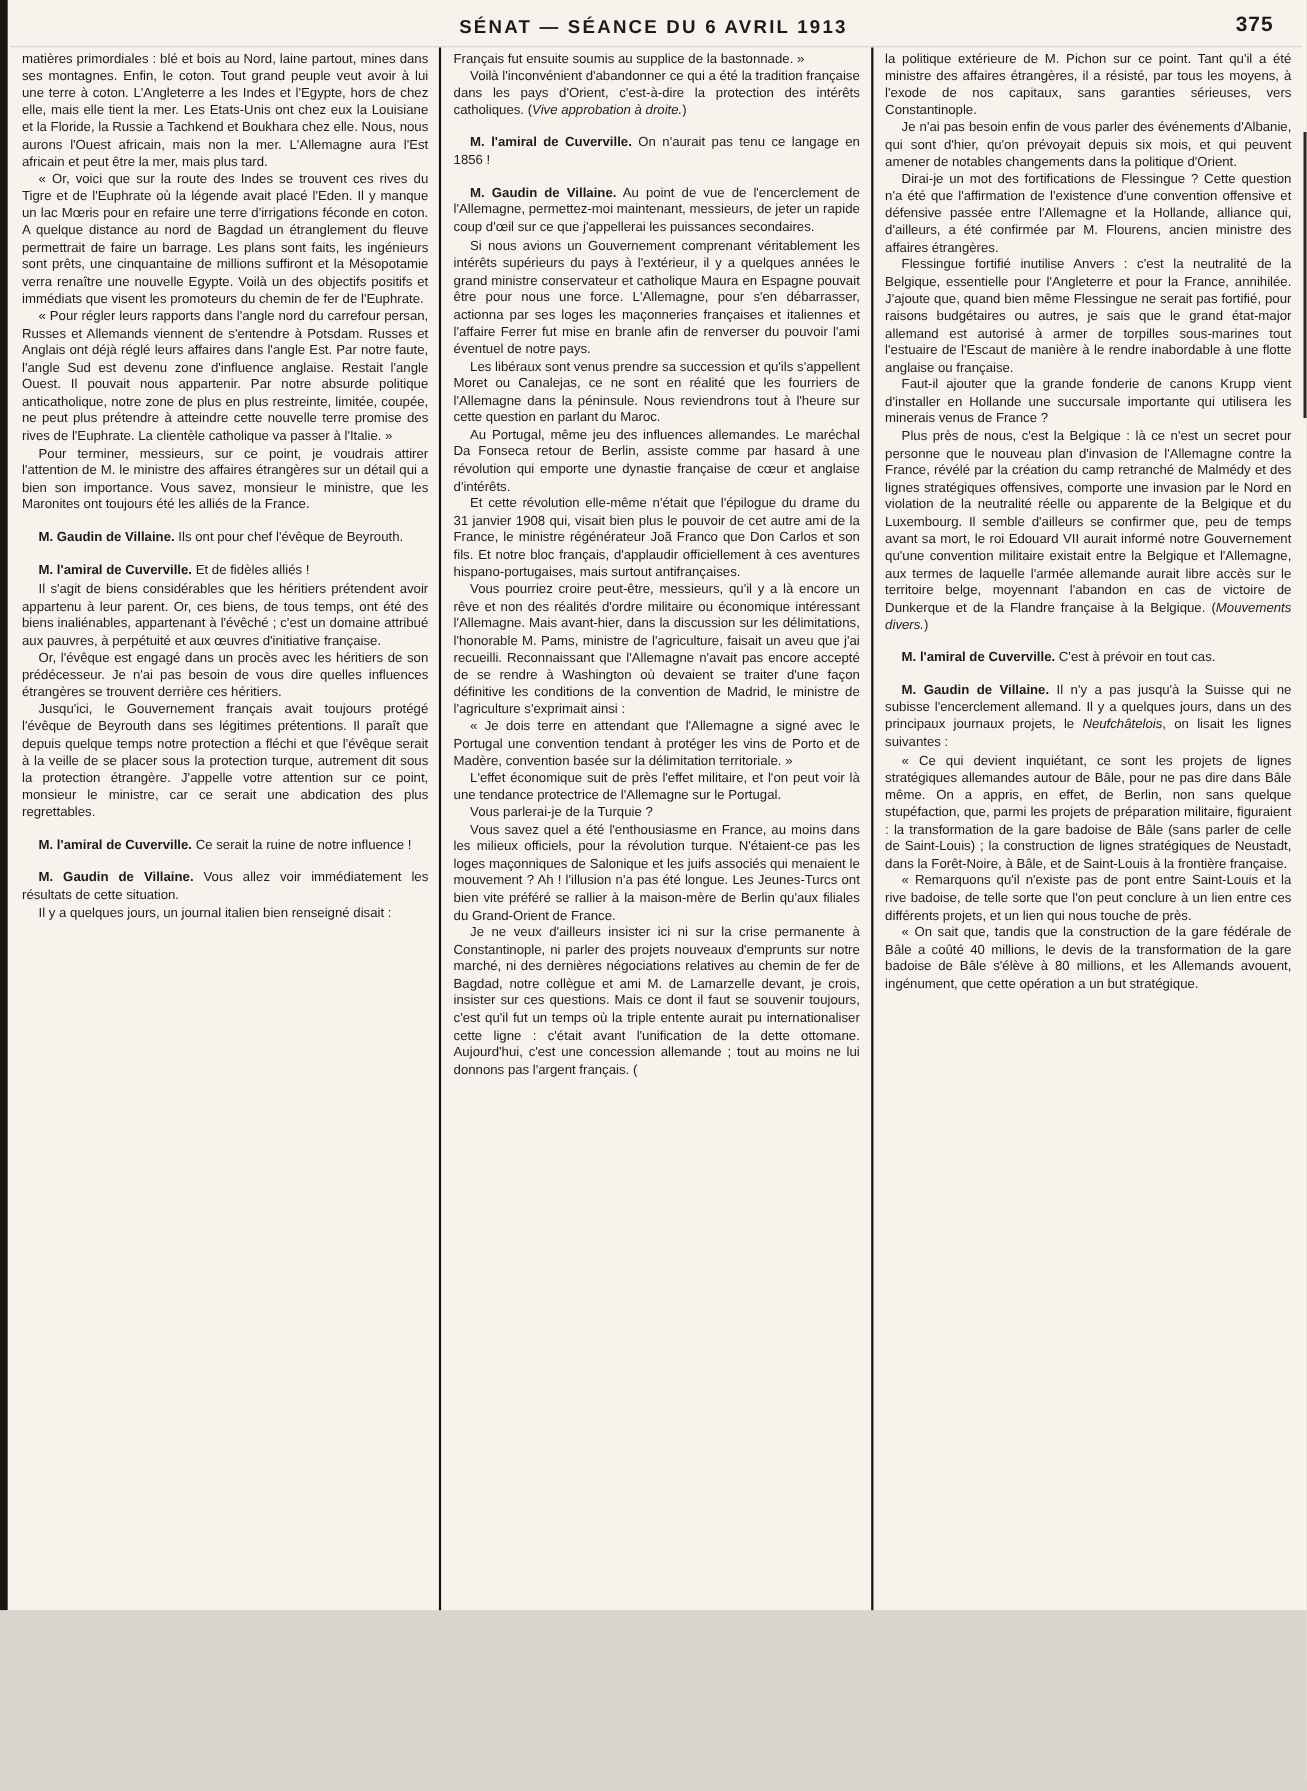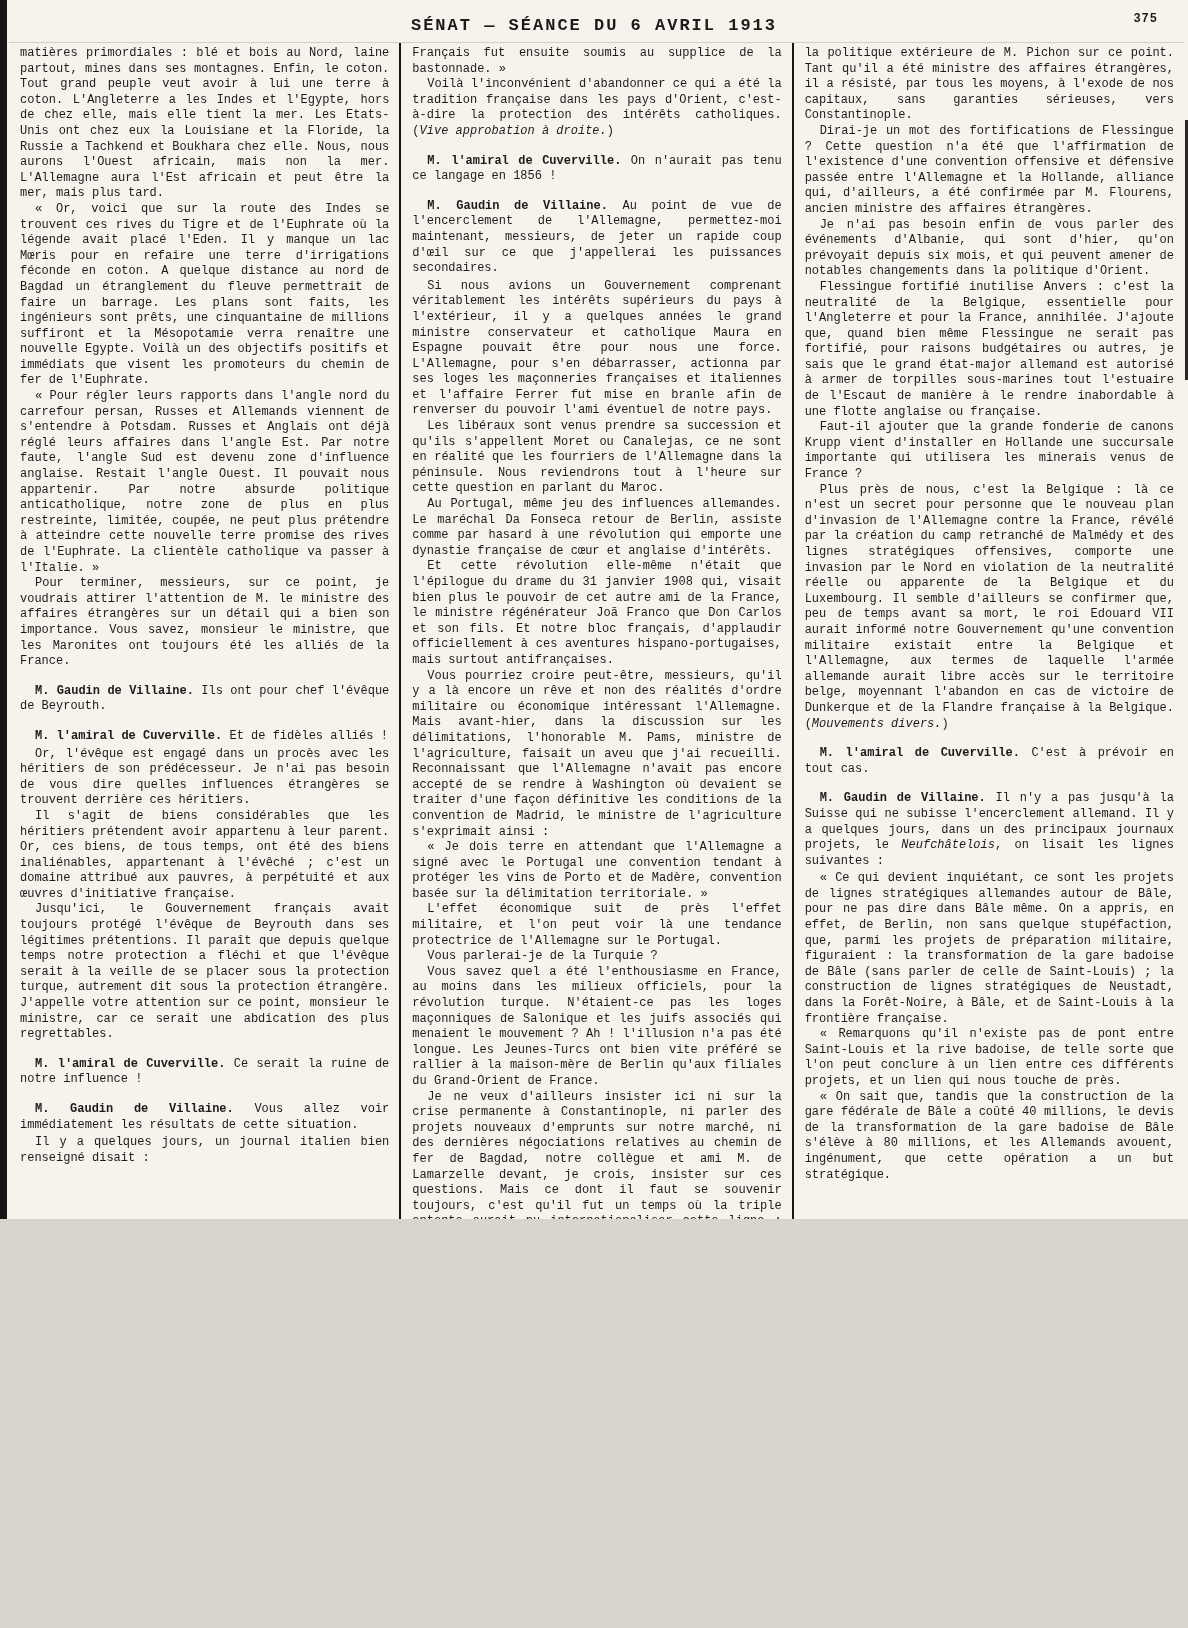--- a/index.html
+++ b/index.html
@@ -1,35 +1,35 @@
 <!DOCTYPE html>
 <html lang="fr"><head>
 <meta charset="utf-8">
 <style>
   html,body{margin:0;padding:0;background:#d8d5cd;}
   .page{
-    width:1188px;height:1219px;position:relative;overflow:hidden;
+    width:1188px;height:1464px;position:relative;overflow:hidden;
     background:#f5f3ec;
     background-image:
       radial-gradient(circle at 20% 30%, rgba(0,0,0,0.025) 0 2px, transparent 3px),
       radial-gradient(circle at 70% 60%, rgba(0,0,0,0.02) 0 1px, transparent 2px);
-    font-family:Liberation Mono, monospace;
+    font-family:Liberation Sans, sans-serif;
     color:#1c1b19;
   }
   .scan-edge-left{position:absolute;left:0;top:0;width:7px;height:100%;background:#181614;}
   .scan-edge-right{position:absolute;right:0;top:120px;width:3px;height:260px;background:#2a2823;}
   .masthead{
     height:42px;position:relative;display:flex;align-items:center;justify-content:center;
     padding-top:8px;box-sizing:border-box;
   }
   .masthead .title{
     font-weight:bold;font-size:17px;letter-spacing:2px;
   }
   .masthead .pagenum{
-    position:absolute;right:30px;top:12px;font-weight:bold;font-size:12px;letter-spacing:1px;
+    position:absolute;right:30px;top:12px;font-weight:bold;font-size:19px;letter-spacing:1px;
   }
   .columns{
     display:flex;height:1578px;overflow:hidden;margin-left:9px;margin-right:4px;
     border-top:1px solid rgba(0,0,0,0.15);
   }
   .column{
     flex:1 1 0;padding:3px 10px 0 11px;box-sizing:border-box;
     text-align:justify;font-size:12px;line-height:1.30;overflow:hidden;
     hyphens:auto;-webkit-hyphens:auto;
   }
@@ -53,22 +53,22 @@
   </div>
 
   <div class="columns">
     <div class="column">
         <p class="noindent"><span>matières primordiales : blé et bois au Nord, laine partout, mines dans ses montagnes. Enfin, le coton. Tout grand peuple veut avoir à lui une terre à coton. L'Angleterre a les Indes et l'Egypte, hors de chez elle, mais elle tient la mer. Les Etats-Unis ont chez eux la Louisiane et la Floride, la Russie a Tachkend et Boukhara chez elle. Nous, nous aurons l'Ouest africain, mais non la mer. L'Allemagne aura l'Est africain et peut être la mer, mais plus tard.</span></p>
         <p><span>« Or, voici que sur la route des Indes se trouvent ces rives du Tigre et de l'Euphrate où la légende avait placé l'Eden. Il y manque un lac Mœris pour en refaire une terre d'irrigations féconde en coton. A quelque distance au nord de Bagdad un étranglement du fleuve permettrait de faire un barrage. Les plans sont faits, les ingénieurs sont prêts, une cinquantaine de millions suffiront et la Mésopotamie verra renaître une nouvelle Egypte. Voilà un des objectifs positifs et immédiats que visent les promoteurs du chemin de fer de l'Euphrate.</span></p>
         <p><span>« Pour régler leurs rapports dans l'angle nord du carrefour persan, Russes et Allemands viennent de s'entendre à Potsdam. Russes et Anglais ont déjà réglé leurs affaires dans l'angle Est. Par notre faute, l'angle Sud est devenu zone d'influence anglaise. Restait l'angle Ouest. Il pouvait nous appartenir. Par notre absurde politique anticatholique, notre zone de plus en plus restreinte, limitée, coupée, ne peut plus prétendre à atteindre cette nouvelle terre promise des rives de l'Euphrate. La clientèle catholique va passer à l'Italie. »</span></p>
         <p><span>Pour terminer, messieurs, sur ce point, je voudrais attirer l'attention de M. le ministre des affaires étrangères sur un détail qui a bien son importance. Vous savez, monsieur le ministre, que les Maronites ont toujours été les alliés de la France.</span></p>
         <p class="spaced"><span class="speaker">M. Gaudin de Villaine.</span><span> Ils ont pour chef l'évêque de Beyrouth.</span></p>
         <p class="spaced"><span class="speaker">M. l'amiral de Cuverville.</span><span> Et de fidèles alliés !</span></p>
+        <p><span>Il s'agit de biens considérables que les héritiers prétendent avoir appartenu à leur parent. Or, ces biens, de tous temps, ont été des biens inaliénables, appartenant à l'évêché ; c'est un domaine attribué aux pauvres, à perpétuité et aux œuvres d'initiative française.</span></p>
         <p><span>Or, l'évêque est engagé dans un procès avec les héritiers de son prédécesseur. Je n'ai pas besoin de vous dire quelles influences étrangères se trouvent derrière ces héritiers.</span></p>
-        <p><span>Il s'agit de biens considérables que les héritiers prétendent avoir appartenu à leur parent. Or, ces biens, de tous temps, ont été des biens inaliénables, appartenant à l'évêché ; c'est un domaine attribué aux pauvres, à perpétuité et aux œuvres d'initiative française.</span></p>
         <p><span>Jusqu'ici, le Gouvernement français avait toujours protégé l'évêque de Beyrouth dans ses légitimes prétentions. Il paraît que depuis quelque temps notre protection a fléchi et que l'évêque serait à la veille de se placer sous la protection turque, autrement dit sous la protection étrangère. J'appelle votre attention sur ce point, monsieur le ministre, car ce serait une abdication des plus regrettables.</span></p>
         <p class="spaced"><span class="speaker">M. l'amiral de Cuverville.</span><span> Ce serait la ruine de notre influence !</span></p>
         <p class="spaced"><span class="speaker">M. Gaudin de Villaine.</span><span> Vous allez voir immédiatement les résultats de cette situation.</span></p>
         <p><span>Il y a quelques jours, un journal italien bien renseigné disait :</span></p>
       </div>
     <div class="column">
         <p class="noindent"><span>Français fut ensuite soumis au supplice de la bastonnade. »</span></p>
         <p><span>Voilà l'inconvénient d'abandonner ce qui a été la tradition française dans les pays d'Orient, c'est-à-dire la protection des intérêts catholiques. (</span><span class="stage">Vive approbation à droite.</span><span>)</span></p>
         <p class="spaced"><span class="speaker">M. l'amiral de Cuverville.</span><span> On n'aurait pas tenu ce langage en 1856 !</span></p>
         <p class="spaced"><span class="speaker">M. Gaudin de Villaine.</span><span> Au point de vue de l'encerclement de l'Allemagne, permettez-moi maintenant, messieurs, de jeter un rapide coup d'œil sur ce que j'appellerai les puissances secondaires.</span></p>
@@ -78,22 +78,22 @@
         <p><span>Et cette révolution elle-même n'était que l'épilogue du drame du 31 janvier 1908 qui, visait bien plus le pouvoir de cet autre ami de la France, le ministre régénérateur Joã Franco que Don Carlos et son fils. Et notre bloc français, d'applaudir officiellement à ces aventures hispano-portugaises, mais surtout antifrançaises.</span></p>
         <p><span>Vous pourriez croire peut-être, messieurs, qu'il y a là encore un rêve et non des réalités d'ordre militaire ou économique intéressant l'Allemagne. Mais avant-hier, dans la discussion sur les délimitations, l'honorable M. Pams, ministre de l'agriculture, faisait un aveu que j'ai recueilli. Reconnaissant que l'Allemagne n'avait pas encore accepté de se rendre à Washington où devaient se traiter d'une façon définitive les conditions de la convention de Madrid, le ministre de l'agriculture s'exprimait ainsi :</span></p>
         <p><span>« Je dois terre en attendant que l'Allemagne a signé avec le Portugal une convention tendant à protéger les vins de Porto et de Madère, convention basée sur la délimitation territoriale. »</span></p>
         <p><span>L'effet économique suit de près l'effet militaire, et l'on peut voir là une tendance protectrice de l'Allemagne sur le Portugal.</span></p>
         <p><span>Vous parlerai-je de la Turquie ?</span></p>
         <p><span>Vous savez quel a été l'enthousiasme en France, au moins dans les milieux officiels, pour la révolution turque. N'étaient-ce pas les loges maçonniques de Salonique et les juifs associés qui menaient le mouvement ? Ah ! l'illusion n'a pas été longue. Les Jeunes-Turcs ont bien vite préféré se rallier à la maison-mère de Berlin qu'aux filiales du Grand-Orient de France.</span></p>
         <p><span>Je ne veux d'ailleurs insister ici ni sur la crise permanente à Constantinople, ni parler des projets nouveaux d'emprunts sur notre marché, ni des dernières négociations relatives au chemin de fer de Bagdad, notre collègue et ami M. de Lamarzelle devant, je crois, insister sur ces questions. Mais ce dont il faut se souvenir toujours, c'est qu'il fut un temps où la triple entente aurait pu internationaliser cette ligne : c'était avant l'unification de la dette ottomane. Aujourd'hui, c'est une concession allemande ; tout au moins ne lui donnons pas l'argent français. (</span></p>
       </div>
     <div class="column">
         <p class="noindent"><span>la politique extérieure de M. Pichon sur ce point. Tant qu'il a été ministre des affaires étrangères, il a résisté, par tous les moyens, à l'exode de nos capitaux, sans garanties sérieuses, vers Constantinople.</span></p>
+        <p><span>Je n'ai pas besoin enfin de vous parler des événements d'Albanie, qui sont d'hier, qu'on prévoyait depuis six mois, et qui peuvent amener de notables changements dans la politique d'Orient.</span></p>
         <p><span>Dirai-je un mot des fortifications de Flessingue ? Cette question n'a été que l'affirmation de l'existence d'une convention offensive et défensive passée entre l'Allemagne et la Hollande, alliance qui, d'ailleurs, a été confirmée par M. Flourens, ancien ministre des affaires étrangères.</span></p>
-        <p><span>Je n'ai pas besoin enfin de vous parler des événements d'Albanie, qui sont d'hier, qu'on prévoyait depuis six mois, et qui peuvent amener de notables changements dans la politique d'Orient.</span></p>
         <p><span>Flessingue fortifié inutilise Anvers : c'est la neutralité de la Belgique, essentielle pour l'Angleterre et pour la France, annihilée. J'ajoute que, quand bien même Flessingue ne serait pas fortifié, pour raisons budgétaires ou autres, je sais que le grand état-major allemand est autorisé à armer de torpilles sous-marines tout l'estuaire de l'Escaut de manière à le rendre inabordable à une flotte anglaise ou française.</span></p>
         <p><span>Faut-il ajouter que la grande fonderie de canons Krupp vient d'installer en Hollande une succursale importante qui utilisera les minerais venus de France ?</span></p>
         <p><span>Plus près de nous, c'est la Belgique : là ce n'est un secret pour personne que le nouveau plan d'invasion de l'Allemagne contre la France, révélé par la création du camp retranché de Malmédy et des lignes stratégiques offensives, comporte une invasion par le Nord en violation de la neutralité réelle ou apparente de la Belgique et du Luxembourg. Il semble d'ailleurs se confirmer que, peu de temps avant sa mort, le roi Edouard VII aurait informé notre Gouvernement qu'une convention militaire existait entre la Belgique et l'Allemagne, aux termes de laquelle l'armée allemande aurait libre accès sur le territoire belge, moyennant l'abandon en cas de victoire de Dunkerque et de la Flandre française à la Belgique. (</span><span class="stage">Mouvements divers.</span><span>)</span></p>
         <p class="spaced"><span class="speaker">M. l'amiral de Cuverville.</span><span> C'est à prévoir en tout cas.</span></p>
         <p class="spaced"><span class="speaker">M. Gaudin de Villaine.</span><span> Il n'y a pas jusqu'à la Suisse qui ne subisse l'encerclement allemand. Il y a quelques jours, dans un des principaux journaux projets, le </span><span class="stage">Neufchâtelois</span><span>, on lisait les lignes suivantes :</span></p>
         <p><span>« Ce qui devient inquiétant, ce sont les projets de lignes stratégiques allemandes autour de Bâle, pour ne pas dire dans Bâle même. On a appris, en effet, de Berlin, non sans quelque stupéfaction, que, parmi les projets de préparation militaire, figuraient : la transformation de la gare badoise de Bâle (sans parler de celle de Saint-Louis) ; la construction de lignes stratégiques de Neustadt, dans la Forêt-Noire, à Bâle, et de Saint-Louis à la frontière française.</span></p>
         <p><span>« Remarquons qu'il n'existe pas de pont entre Saint-Louis et la rive badoise, de telle sorte que l'on peut conclure à un lien entre ces différents projets, et un lien qui nous touche de près.</span></p>
         <p><span>« On sait que, tandis que la construction de la gare fédérale de Bâle a coûté 40 millions, le devis de la transformation de la gare badoise de Bâle s'élève à 80 millions, et les Allemands avouent, ingénument, que cette opération a un but stratégique.</span></p>
       </div>
   </div>

